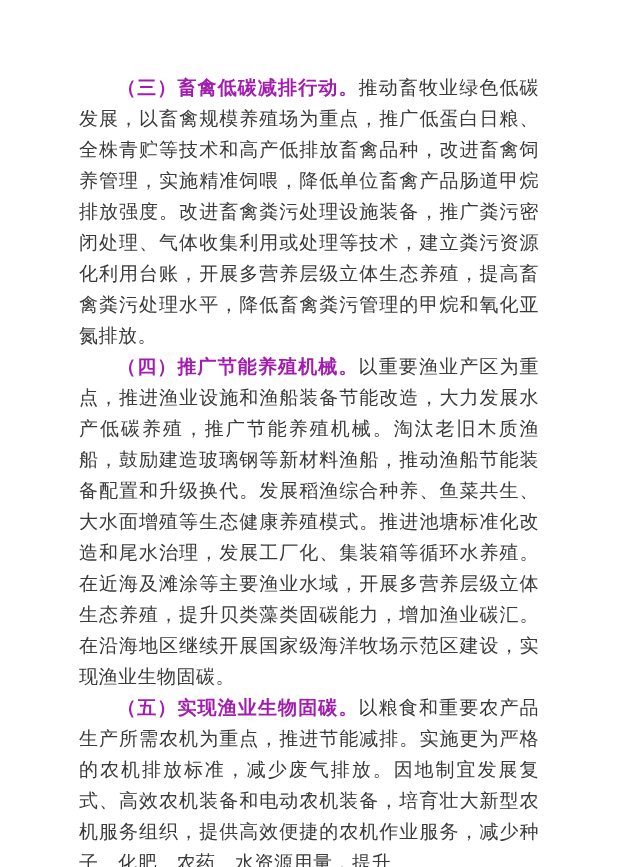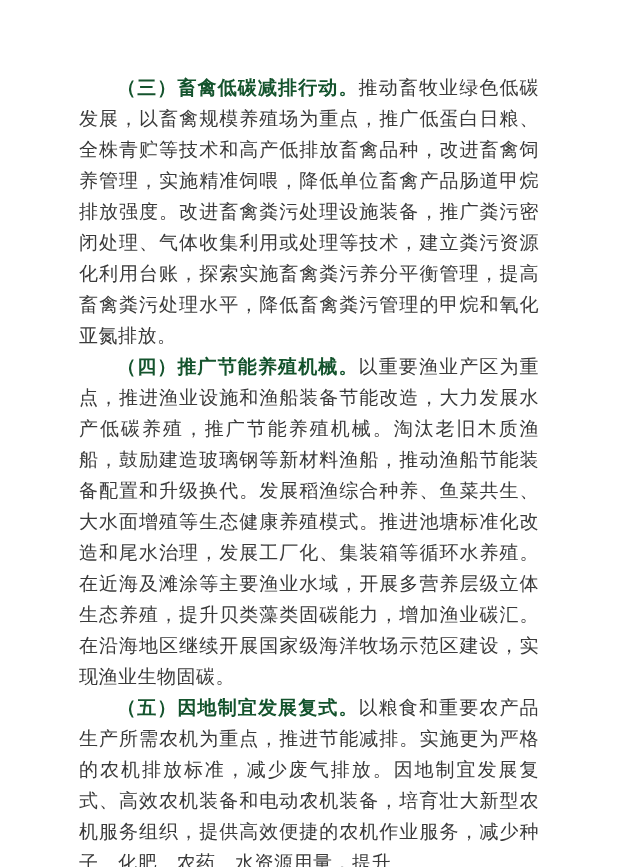--- a/index.html
+++ b/index.html
@@ -27,36 +27,36 @@
     line-height: 31px;
     color: #3a3a3a;
     text-align: justify;
     text-justify: inter-ideograph;
     text-indent: 2em;
     letter-spacing: 0.5px;
     word-break: break-all;
   }
   .para .heading {
     font-weight: bold;
-    color: #14532d;
+    color: #a21caf;
   }
   .page-number {
     position: absolute;
     left: 0;
     right: 0;
     top: 791px;
     text-align: center;
     font-size: 14px;
     color: #4a4a4a;
     font-family: "Liberation Serif", "DejaVu Serif", serif;
   }
 </style>
 </head>
 <body>
 
 <div class="page">
   <div class="content">
-    <p class="para"><span class="heading">（三）畜禽低碳减排行动。</span><span class="body-text">推动畜牧业绿色低碳发展，以畜禽规模养殖场为重点，推广低蛋白日粮、全株青贮等技术和高产低排放畜禽品种，改进畜禽饲养管理，实施精准饲喂，降低单位畜禽产品肠道甲烷排放强度。改进畜禽粪污处理设施装备，推广粪污密闭处理、气体收集利用或处理等技术，建立粪污资源化利用台账，探索实施畜禽粪污养分平衡管理，提高畜禽粪污处理水平，降低畜禽粪污管理的甲烷和氧化亚氮排放。</span></p>
+    <p class="para"><span class="heading">（三）畜禽低碳减排行动。</span><span class="body-text">推动畜牧业绿色低碳发展，以畜禽规模养殖场为重点，推广低蛋白日粮、全株青贮等技术和高产低排放畜禽品种，改进畜禽饲养管理，实施精准饲喂，降低单位畜禽产品肠道甲烷排放强度。改进畜禽粪污处理设施装备，推广粪污密闭处理、气体收集利用或处理等技术，建立粪污资源化利用台账，开展多营养层级立体生态养殖，提高畜禽粪污处理水平，降低畜禽粪污管理的甲烷和氧化亚氮排放。</span></p>
     <p class="para"><span class="heading">（四）推广节能养殖机械。</span><span class="body-text">以重要渔业产区为重点，推进渔业设施和渔船装备节能改造，大力发展水产低碳养殖，推广节能养殖机械。淘汰老旧木质渔船，鼓励建造玻璃钢等新材料渔船，推动渔船节能装备配置和升级换代。发展稻渔综合种养、鱼菜共生、大水面增殖等生态健康养殖模式。推进池塘标准化改造和尾水治理，发展工厂化、集装箱等循环水养殖。在近海及滩涂等主要渔业水域，开展多营养层级立体生态养殖，提升贝类藻类固碳能力，增加渔业碳汇。在沿海地区继续开展国家级海洋牧场示范区建设，实现渔业生物固碳。</span></p>
-    <p class="para"><span class="heading">（五）因地制宜发展复式。</span><span class="body-text">以粮食和重要农产品生产所需农机为重点，推进节能减排。实施更为严格的农机排放标准，减少废气排放。因地制宜发展复式、高效农机装备和电动农机装备，培育壮大新型农机服务组织，提供高效便捷的农机作业服务，减少种子、化肥、农药、水资源用量，提升</span></p>
+    <p class="para"><span class="heading">（五）实现渔业生物固碳。</span><span class="body-text">以粮食和重要农产品生产所需农机为重点，推进节能减排。实施更为严格的农机排放标准，减少废气排放。因地制宜发展复式、高效农机装备和电动农机装备，培育壮大新型农机服务组织，提供高效便捷的农机作业服务，减少种子、化肥、农药、水资源用量，提升</span></p>
   </div>
   <div class="page-number">7</div>
 </div>
 
 </body></html>

